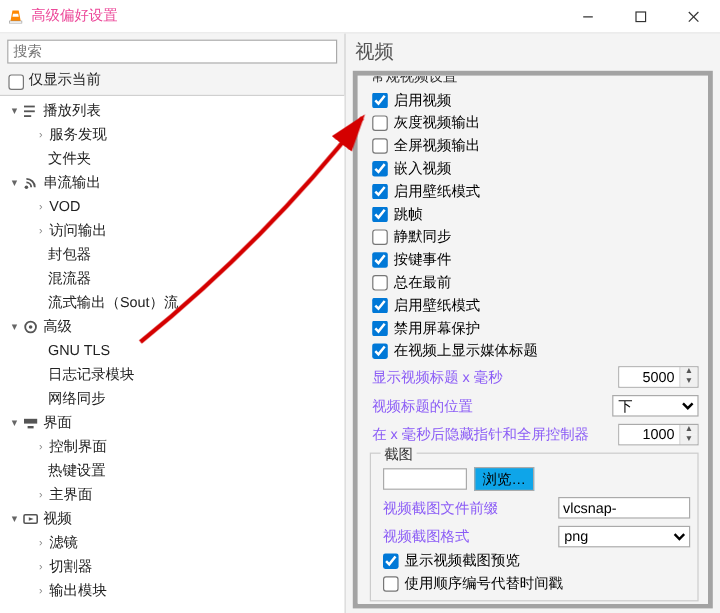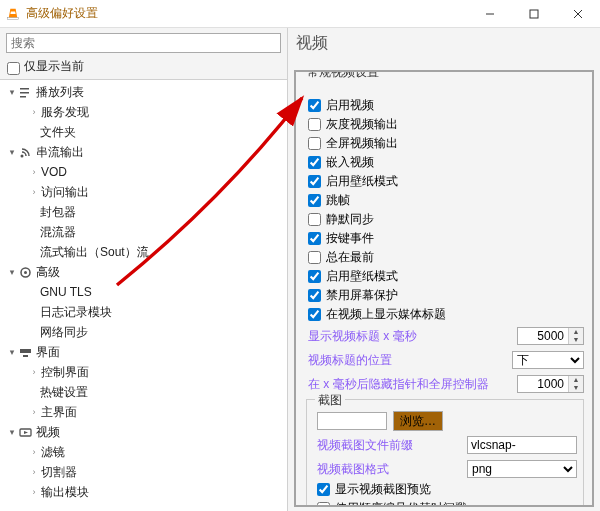--- a/index.html
+++ b/index.html
@@ -1,50 +1,50 @@
 <!DOCTYPE html>
 <html><head>
 <meta charset="utf-8">
 <style>
 * { margin: 0; padding: 0; box-sizing: border-box; font-family: "Microsoft YaHei", "SimSun", sans-serif; font-size: 12px; }
 body { background: #f0f0f0; width: 600px; height: 511px; overflow: hidden; position: relative; }
 .titlebar { height: 28px; background: #fff; border-bottom: 1px solid #e0e0e0; display: flex; align-items: center; padding-left: 6px; }
 .titlebar-icon { width: 14px; height: 14px; margin-right: 6px; }
-.titlebar-text { flex: 1; color: #a16207; }
+.titlebar-text { flex: 1; color: #ec4899; }
 .winbtns { display: flex; height: 100%; }
 .winbtn { width: 44px; display: flex; align-items: center; justify-content: center; color: #333; }
 .content { display: flex; height: calc(100% - 28px); background: #f4f4f4; }
 .left { width: 288px; border-right: 1px solid #d0d0d0; display: flex; flex-direction: column; background: #f4f4f4; }
 .searchrow { padding: 5px 6px 3px 6px; }
 .searchbox { width: 100%; height: 20px; border: 1px solid #aaa; padding: 1px 4px; background: #fff; }
 .onlycur { padding: 2px 7px 4px 7px; display: flex; align-items: flex-end; gap: 4px; color: #222; }
 .onlycur input { width: 13px; height: 13px; }
 .tree { flex: 1; overflow-y: auto; background: #fff; border-top: 1px solid #d0d0d0; padding-top: 2px; }
 .tree-row { display: flex; align-items: center; height: 20px; padding-right: 4px; color: #222; white-space: nowrap; }
 .expander { width: 12px; text-align: center; color: #666; font-size: 9px; }
 .spacer { display: inline-block; }
 .tree-icon { width: 14px; height: 14px; margin-right: 4px; display: inline-flex; align-items: center; justify-content: center; }
 .chev { color: #888; font-size: 9px; margin-right: 3px; width:8px; text-align:center;}
 .right { flex: 1; display: flex; flex-direction: column; overflow: hidden; }
 .right-title { padding: 5px 8px 3px 8px; font-size: 16px; color: #555; }
-.groupbox { margin: 13px 6px 4px 6px; border: 2px solid #a3a3a3; position: relative; padding: 24px 8px 6px 8px; background: #f4f4f4; flex:1; overflow-y:auto;}
+.groupbox { margin: 2px 6px 4px 6px; border: 4px solid #a3a3a3; position: relative; padding: 11px 8px 6px 8px; background: #f4f4f4; flex:1; overflow-y:auto;}
 .group-title { position: absolute; top: -8px; left: 8px; background: #f4f4f4; padding: 0 3px; color: #333; }
 .check-row { display: flex; align-items: center; height: 18px; margin-bottom: 1px; gap: 5px; padding-left: 4px;}
 .check-row input[type=checkbox] { width: 13px; height: 13px; accent-color: #0078d7; }
 .check-row.unchecked input { accent-color: #555; }
 .field-row { display: flex; align-items: center; height: 22px; margin-top: 2px; gap: 6px; padding-left: 4px;}
 .field-label { flex: 1; color: #8b5cf6; }
 .spin { display: flex; align-items: center; border: 1px solid #aaa; background: #fff; height: 18px; }
 .spin input { border: none; width: 50px; text-align: right; padding-right: 4px; height: 16px; outline: none; }
 .spin-btns { display: flex; flex-direction: column; border-left: 1px solid #ccc; }
 .spin-btns div { width: 14px; height: 8px; font-size: 7px; line-height: 7px; text-align: center; background: #f0f0f0; color:#555;}
 select { border: 1px solid #aaa; background: #fff; height: 18px; width: 72px; }
 .txt-input { border: 1px solid #aaa; background: #fff; height: 18px; padding: 0 3px; }
 .sub-group { border: 1px solid #ccc; margin: 4px 0 2px 2px; padding: 8px 6px 4px 6px; position: relative; }
-.btn { border: 1px solid #aaa; background: #a16207; height: 20px; padding: 0 6px; }
+.btn { border: 1px solid #aaa; background: #0ea5e9; height: 20px; padding: 0 6px; }
 .arrow-svg { position: absolute; left: 112px; top: 80px; pointer-events: none; z-index: 50; }
 .tree::-webkit-scrollbar, .groupbox::-webkit-scrollbar { width: 16px; }
 .tree::-webkit-scrollbar-thumb, .groupbox::-webkit-scrollbar-thumb { background: #c6c6c6; border: 3px solid #f0f0f0; }
 .tree::-webkit-scrollbar-track, .groupbox::-webkit-scrollbar-track { background: #f0f0f0; }
 </style>
 </head>
 <body>
 
 <div class="titlebar">
   <span class="titlebar-icon">

